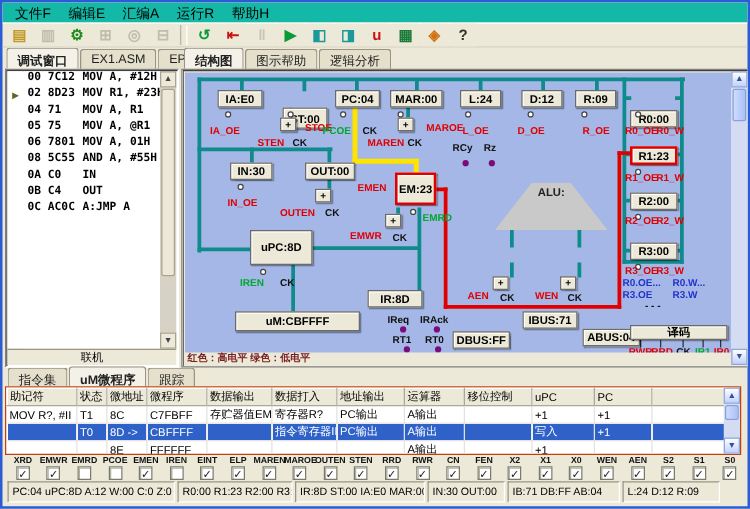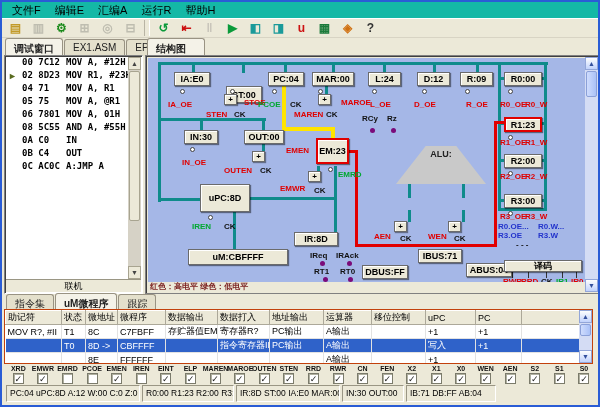--- a/index.html
+++ b/index.html
@@ -113,21 +113,21 @@
       <div class="tbtn" style="color: rgb(26, 122, 58);">▦</div>
       <div class="tbtn" style="color: rgb(208, 112, 16);">◈</div>
       <div class="tbtn" style="color: rgb(51, 51, 51);">?</div>
     </div>
 
   <div class="tabs" id="ltabs" style="left:3px;top:37px;">
       <div class="tab act">调试窗口</div>
       <div class="tab">EX1.ASM</div>
       <div class="tab">EPRom</div>
     </div>
-  <div class="tabs" id="rtabs" style="left:145px;top:37px;flex-direction:column;">
+  <div class="tabs" id="rtabs" style="left:145px;top:37px;">
       <div class="tab act">结构图</div>
       <div class="tab">图示帮助</div>
       <div class="tab">逻辑分析</div>
     </div>
 
   <div class="lpanel">
     <div class="gutterbg"></div>
     <div class="codelist" id="codelist">
         <div class="crow"><div class="cgut"></div><div class="ctxt"><div class="caddr" style="display: inline-block;">00 7C12</div><div class="casm" style="display: inline-block;">MOV A, #12H</div></div></div>
         <div class="crow"><div class="cgut">►</div><div class="ctxt"><div class="caddr" style="display: inline-block;">02 8D23</div><div class="casm" style="display: inline-block;">MOV R1, #23H</div></div></div>
@@ -198,21 +198,21 @@
         <div class="wire wk" style="left: 414px; top: 214px; width: 1px; height: 6px;"></div>
         <div class="wire wk" style="left: 428px; top: 214px; width: 1px; height: 6px;"></div>
         <div class="alu" style="left: 248px; top: 88px; width: 90px; height: 38px;">ALU:</div>
         <div class="dbox" style="left: 26px; top: 14px; width: 36px; height: 14px;">IA:E0</div>
         <div class="dbox" style="left: 78px; top: 28px; width: 36px; height: 17px;">ST:00</div>
         <div class="dbox" style="left: 120px; top: 14px; width: 36px; height: 14px;">PC:04</div>
         <div class="dbox" style="left: 164px; top: 14px; width: 42px; height: 14px;">MAR:00</div>
         <div class="dbox" style="left: 220px; top: 14px; width: 33px; height: 14px;">L:24</div>
         <div class="dbox" style="left: 269px; top: 14px; width: 33px; height: 14px;">D:12</div>
         <div class="dbox" style="left: 312px; top: 14px; width: 33px; height: 14px;">R:09</div>
-        <div class="dbox" style="left: 356px; top: 14px; width: 38px; height: 14px;">R0:00</div>
+        <div class="dbox" style="left: 356px; top: 30px; width: 38px; height: 14px;">R0:00</div>
         <div class="dbox hl" style="left: 356px; top: 59px; width: 38px; height: 15px;">R1:23</div>
         <div class="dbox" style="left: 356px; top: 96px; width: 38px; height: 14px;">R2:00</div>
         <div class="dbox" style="left: 356px; top: 136px; width: 38px; height: 14px;">R3:00</div>
         <div class="dbox" style="left: 36px; top: 72px; width: 34px; height: 14px;">IN:30</div>
         <div class="dbox" style="left: 96px; top: 72px; width: 40px; height: 14px;">OUT:00</div>
         <div class="dbox hl" style="left: 168px; top: 80px; width: 33px; height: 26px;">EM:23</div>
         <div class="dbox" style="left: 52px; top: 126px; width: 50px; height: 28px;">uPC:8D</div>
         <div class="dbox" style="left: 146px; top: 174px; width: 44px; height: 14px;">IR:8D</div>
         <div class="dbox" style="left: 40px; top: 191px; width: 100px; height: 16px;">uM:CBFFFF</div>
         <div class="dbox" style="left: 214px; top: 207px; width: 46px; height: 14px;">DBUS:FF</div>
@@ -489,15 +489,16 @@
           <div class="slab">S0</div>
           <div class="scb">✓</div>
         </div>
       </div>
     <div class="statusbar" id="statusbar">
         <div class="stcell" style="width: 134px;">PC:04 uPC:8D A:12 W:00 C:0 Z:0</div>
         <div class="stcell" style="width: 92px;">R0:00 R1:23 R2:00 R3:00</div>
         <div class="stcell" style="width: 104px;">IR:8D ST:00 IA:E0 MAR:00</div>
         <div class="stcell" style="width: 62px;">IN:30 OUT:00</div>
         <div class="stcell" style="width: 90px;">IB:71 DB:FF AB:04</div>
+        <div class="stcell" style="width: 78px;">L:24 D:12 R:09</div>
       </div>
   </div>
 </div>
 
 </body></html>

